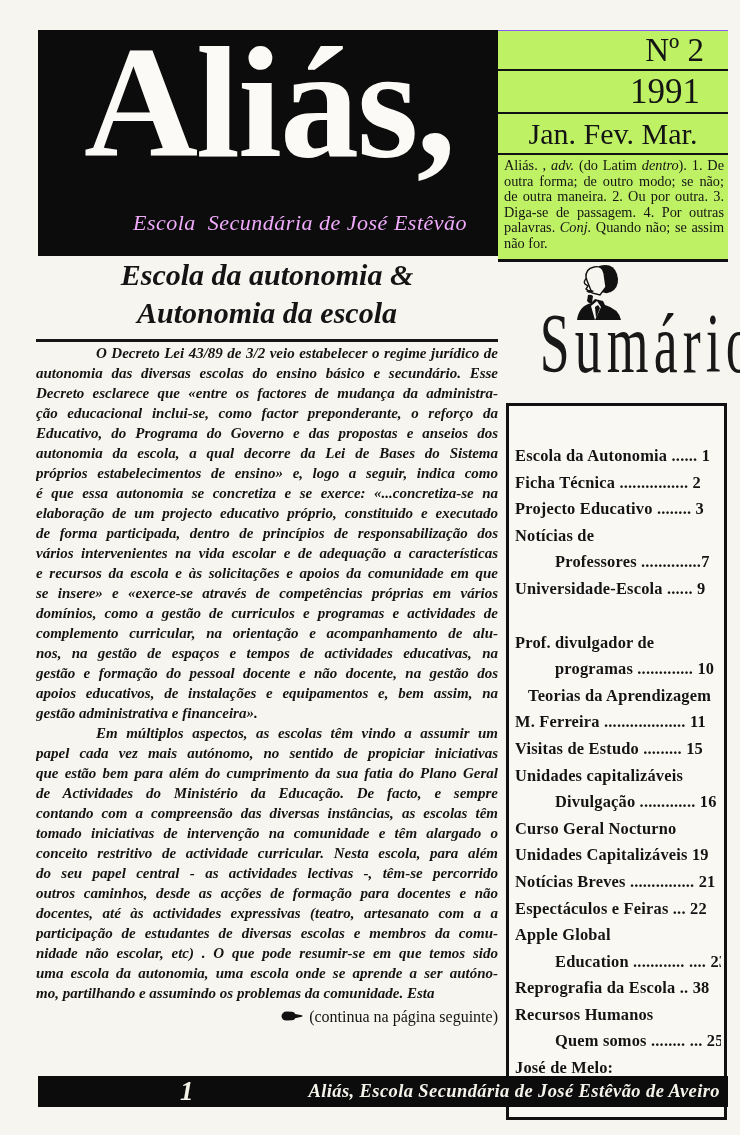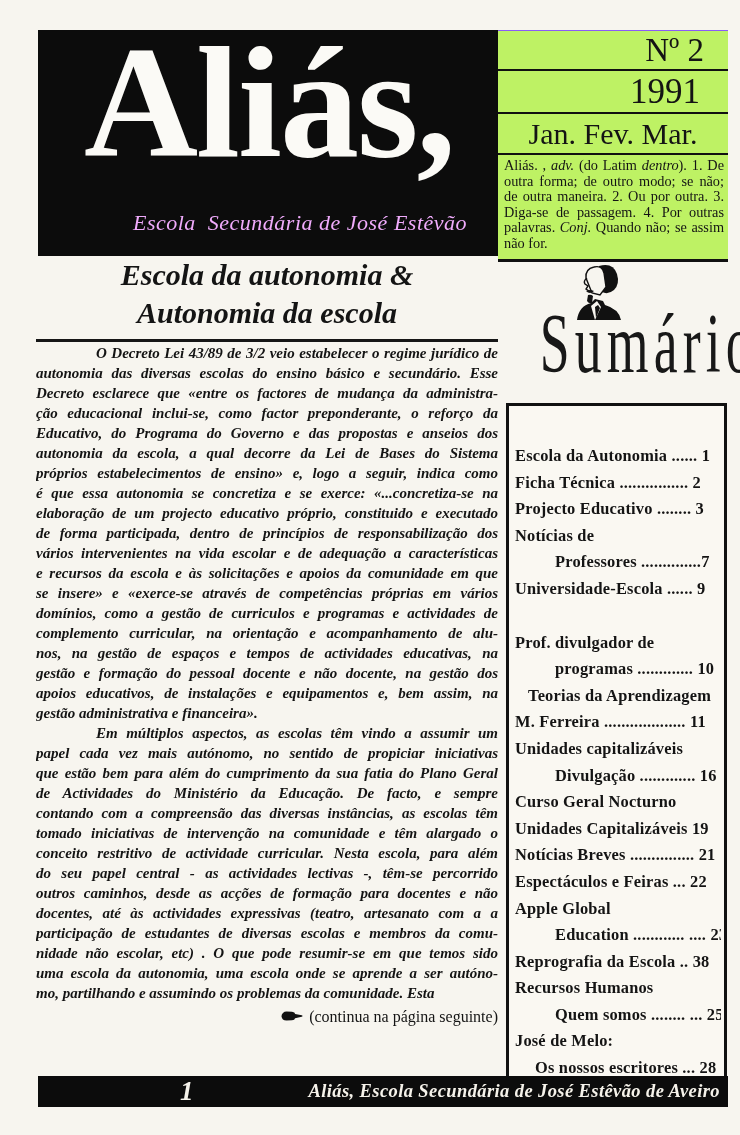--- a/index.html
+++ b/index.html
@@ -186,20 +186,21 @@
     <div class="toc-line" style="padding-left: 0px; margin-top: 30px;">Escola da Autonomia ...... 1</div>
     <div class="toc-line" style="padding-left: 0px;">Ficha Técnica ................ 2</div>
     <div class="toc-line" style="padding-left: 0px;">Projecto Educativo ........ 3</div>
     <div class="toc-line" style="padding-left: 0px;">Notícias de</div>
     <div class="toc-line" style="padding-left: 40px;">Professores ..............7</div>
     <div class="toc-line" style="padding-left: 0px;">Universidade-Escola ...... 9</div>
     <div class="toc-line" style="padding-left: 0px; margin-top: 27px;">Prof. divulgador de</div>
     <div class="toc-line" style="padding-left: 40px;">programas ............. 10</div>
     <div class="toc-line" style="padding-left: 0px; margin-left: 13px;">Teorias da Aprendizagem</div>
     <div class="toc-line" style="padding-left: 0px;">M. Ferreira ................... 11</div>
+    <div class="toc-line" style="padding-left: 0px;">Visitas de Estudo ......... 15</div>
     <div class="toc-line" style="padding-left: 0px;">Unidades capitalizáveis</div>
     <div class="toc-line" style="padding-left: 40px;">Divulgação ............. 16</div>
     <div class="toc-line" style="padding-left: 0px;">Curso Geral Nocturno</div>
     <div class="toc-line" style="padding-left: 0px;">Unidades Capitalizáveis 19</div>
     <div class="toc-line" style="padding-left: 0px;">Notícias Breves ............... 21</div>
     <div class="toc-line" style="padding-left: 0px;">Espectáculos e Feiras ... 22</div>
     <div class="toc-line" style="padding-left: 0px;">Apple Global</div>
     <div class="toc-line" style="padding-left: 40px;">Education ............ .... 23</div>
     <div class="toc-line" style="padding-left: 0px;">Reprografia da Escola .. 38</div>
     <div class="toc-line" style="padding-left: 0px;">Recursos Humanos</div>

